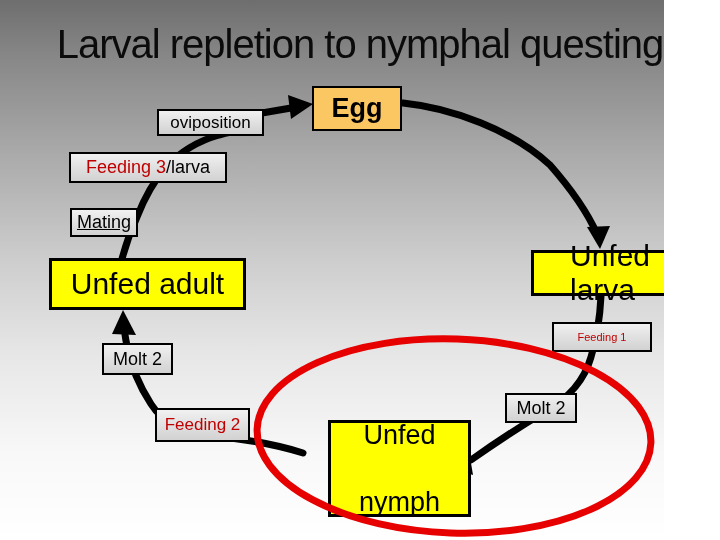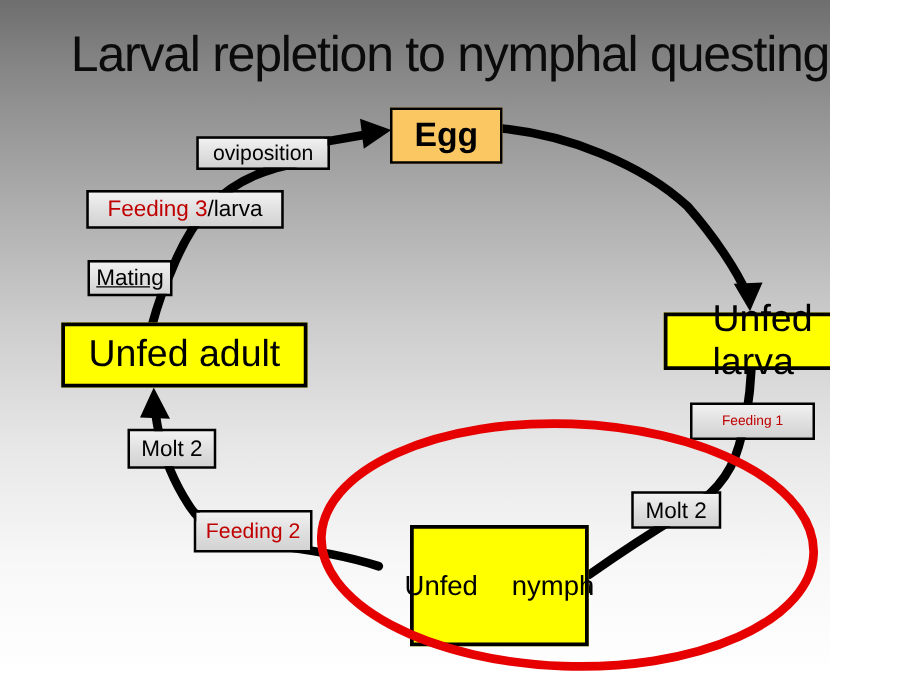--- a/index.html
+++ b/index.html
@@ -39,21 +39,21 @@
     margin-left:26px;
   }
   .egg{
     background:#fbc762;
     border:2px solid #000;
     font-weight:bold;
     font-size:27px;
   }
   .red-text{color:#c00000;}
   .big{font-size:30px;}
-  .nymph{flex-direction:row;font-size:22px;line-height:1.5;gap:27px;}
+  .nymph{flex-direction:column;font-size:27px;line-height:1.5;gap:27px;}
 </style>
 </head>
 <body>
 
 <div class="slide">
 
   <svg class="layer arrow-layer" width="720" height="540" viewBox="0 0 720 540">
     <g stroke="#000" stroke-width="7" fill="none" stroke-linecap="round">
       <path d="M 262,113 L 291,108"></path>
       <path d="M 403,103 C 452,108 512,130 550,165 C 572,190 589,216 597,234"></path>

